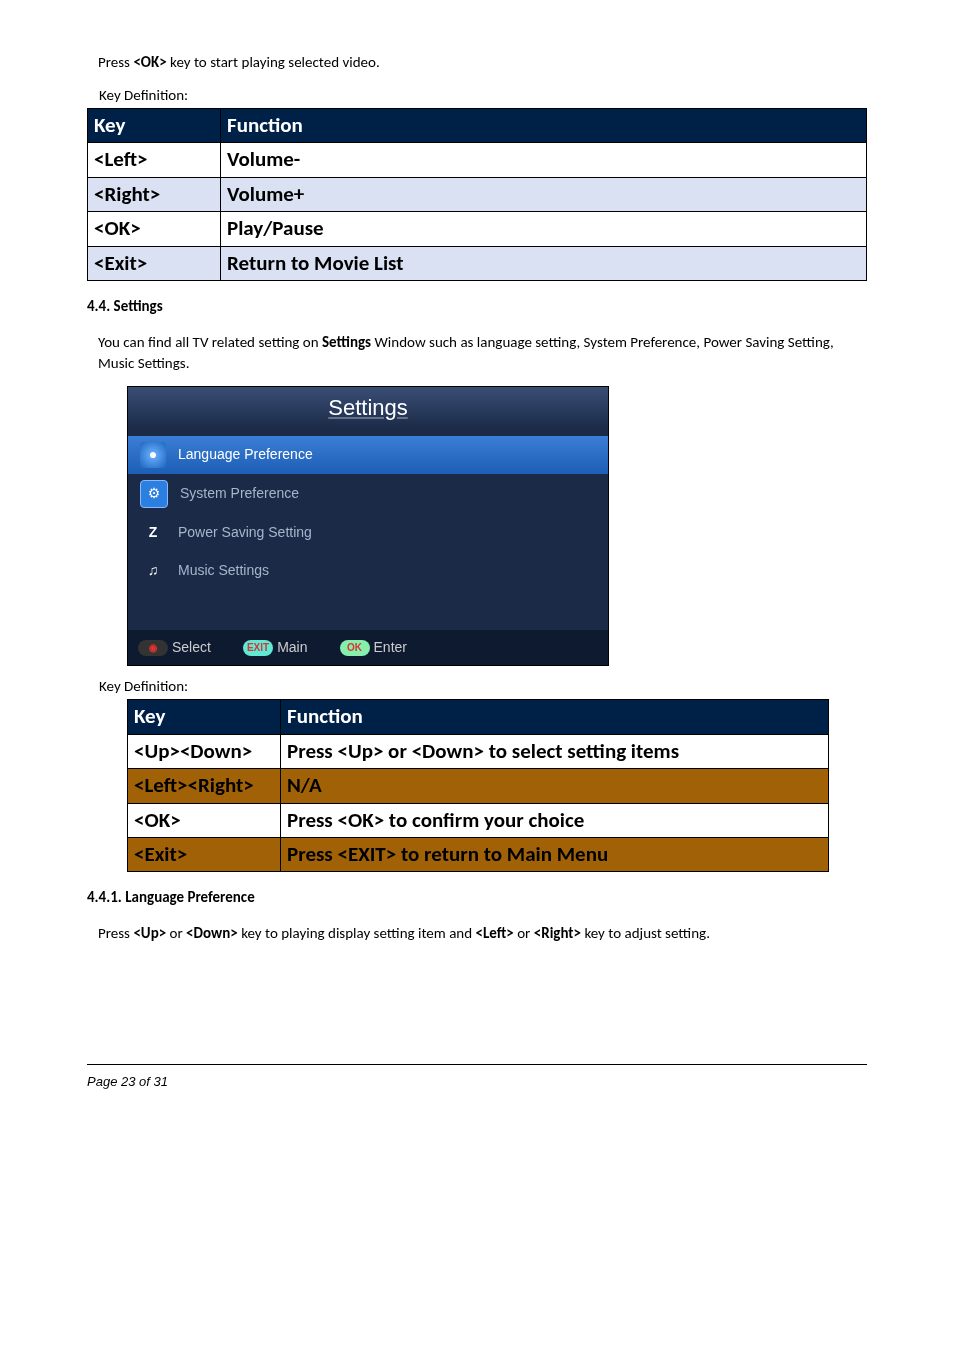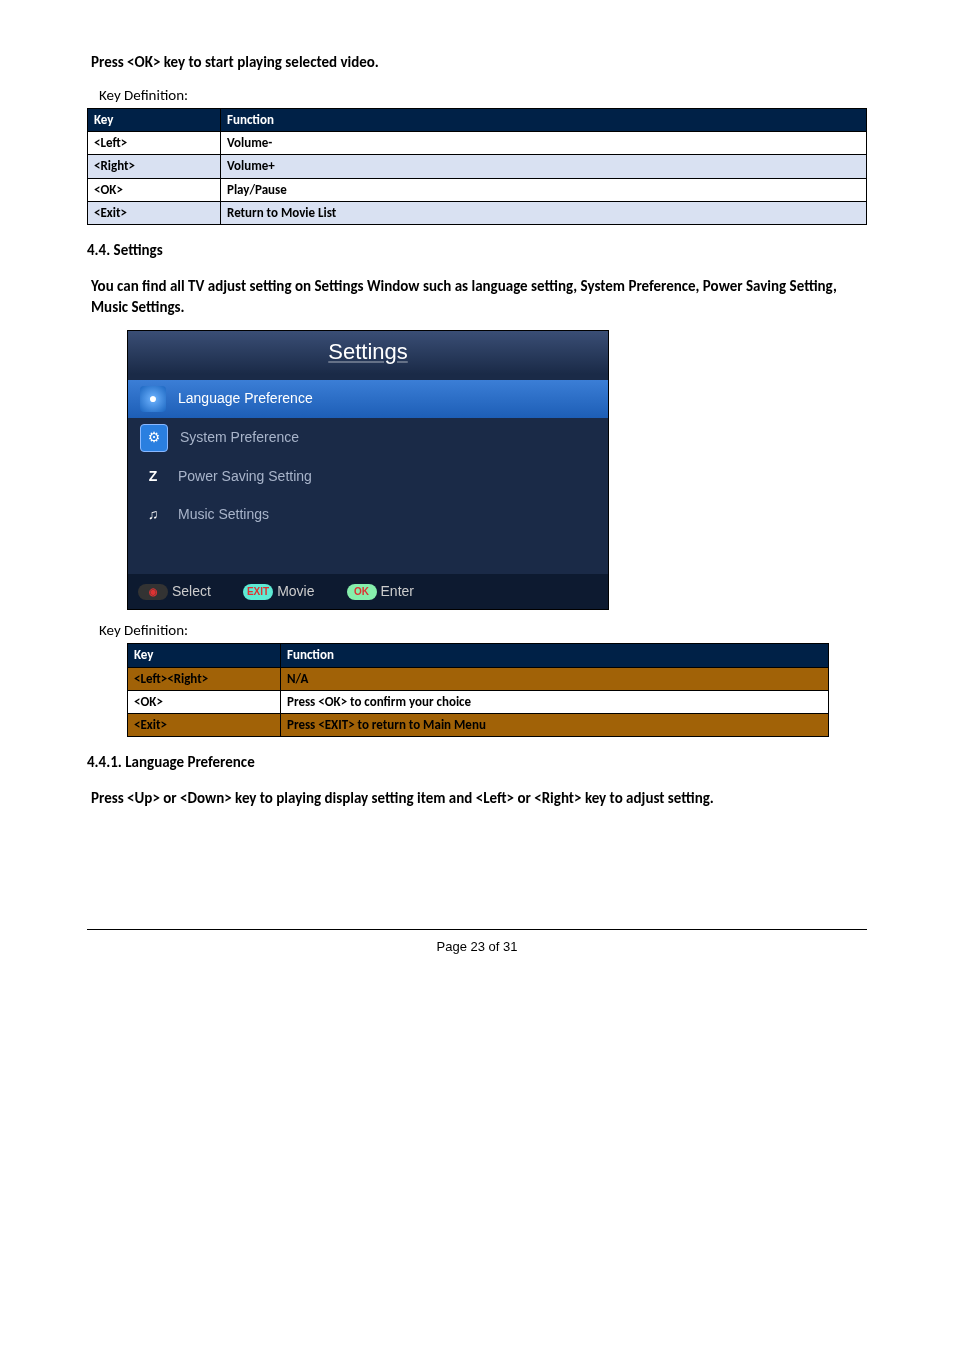--- a/index.html
+++ b/index.html
@@ -4,28 +4,28 @@
 <style>
   body {
     font-family: Calibri, Arial, sans-serif;
     font-size: 15px;
     max-width: 780px;
     margin: 40px auto;
     color: #000;
     line-height: 1.4;
     padding: 0 12px;
   }
-  .para { margin: 12px 4px; font-weight: bold; }
+  .para { margin: 12px 11px; }
   .section-heading { font-weight: bold; }
   .sub-label { margin: 6px 0 2px 0; padding-left: 12px; }
   table {
     width: 100%;
     border-collapse: collapse;
     margin: 2px 0 12px 0;
-    font-size: 13px;
+    font-size: 21px;
   }
   table.tbl1 th, table.tbl1 td {
     border: 1px solid #000;
     padding: 2px 6px;
     text-align: left;
     vertical-align: top;
   }
   table.tbl1 th.key-col { width: 120px; }
   table.tbl1 .header-row th {
     background: #002147;
@@ -122,21 +122,22 @@
   .pill-select { background: #333; color: #d33; }
   .pill-exit { background: #5eead4; color: #d33; }
   .pill-ok { background: #86efac; color: #d33; }
 
   hr.footer-rule {
     margin-top: 120px;
     border: none;
     border-top: 1px solid #000;
   }
   .page-num {
-    text-align: center;
+    text-align: left;
+    font-style: italic;
     font-family: Arial, sans-serif;
     font-size: 13px;
     margin-top: 2px;
   }
 </style>
 </head>
 <body>
 
 <p class="para">
   <span>Press </span><strong>&lt;OK&gt;</strong><span> key to start playing selected video.</span>
@@ -163,21 +164,21 @@
       </tr>
   <tr class="even">
         <td><strong>&lt;Exit&gt;</strong></td>
         <td><strong>Return to Movie List</strong></td>
       </tr>
 </tbody>
   </table>
 
 <p class="section-heading">4.4. Settings</p>
 <p class="para" style="margin-top:0;">
-  <span>You can find all TV adjust setting on </span><strong>Settings</strong><span> Window such as language setting, System Preference, Power Saving Setting, Music Settings.</span>
+  <span>You can find all TV related setting on </span><strong>Settings</strong><span> Window such as language setting, System Preference, Power Saving Setting, Music Settings.</span>
 </p>
 
 <div class="settings-box">
   <div class="settings-title">Settings</div>
   <div class="settings-list">
     <div class="settings-item selected">
       <span class="icon icon-lang">
           <span>●</span>
         </span>
       <span>Language Preference</span>
@@ -201,36 +202,40 @@
       <span>Music Settings</span>
     </div>
   </div>
   <div class="settings-footer">
     <span class="footer-item">
       <span class="pill pill-select">◉</span>
       <span>Select</span>
     </span>
     <span class="footer-item">
       <span class="pill pill-exit">EXIT</span>
-      <span>Movie</span>
+      <span>Main</span>
     </span>
     <span class="footer-item">
       <span class="pill pill-ok">OK</span>
       <span>Enter</span>
     </span>
   </div>
 </div>
 
 <p class="sub-label">Key Definition:</p>
 <table class="tbl2">
   <tbody>
       <tr class="header-row">
     <th class="key-col">Key</th>
     <th>Function</th>
   </tr>
+  <tr class="odd">
+        <td><strong>&lt;Up&gt;&lt;Down&gt;</strong></td>
+        <td><strong>Press &lt;Up&gt; or &lt;Down&gt; to select setting items</strong></td>
+      </tr>
   <tr class="even">
         <td><strong>&lt;Left&gt;&lt;Right&gt;</strong></td>
         <td><strong>N/A</strong></td>
       </tr>
   <tr class="odd">
         <td><strong>&lt;OK&gt;</strong></td>
         <td><strong>Press &lt;OK&gt; to confirm your choice</strong></td>
       </tr>
   <tr class="even">
         <td><strong>&lt;Exit&gt;</strong></td>

